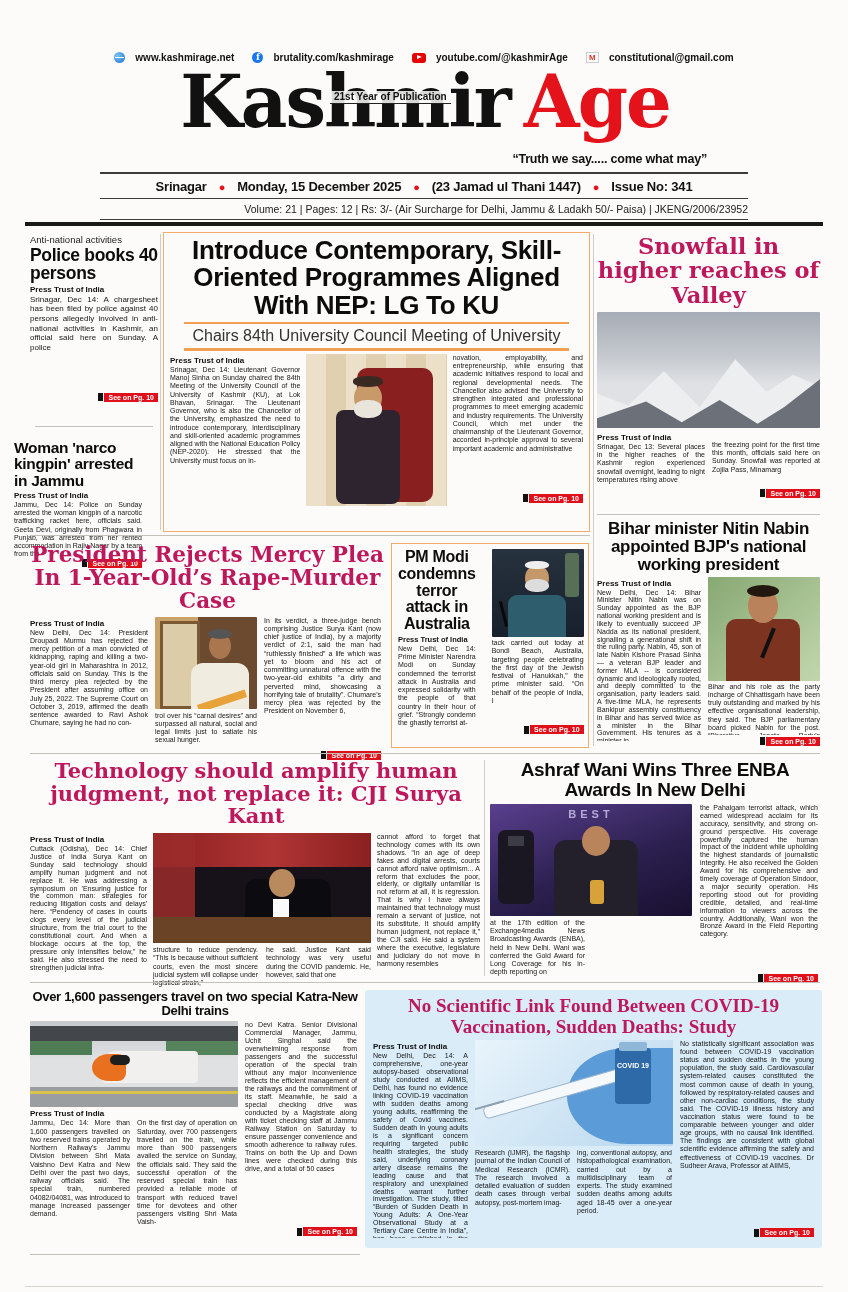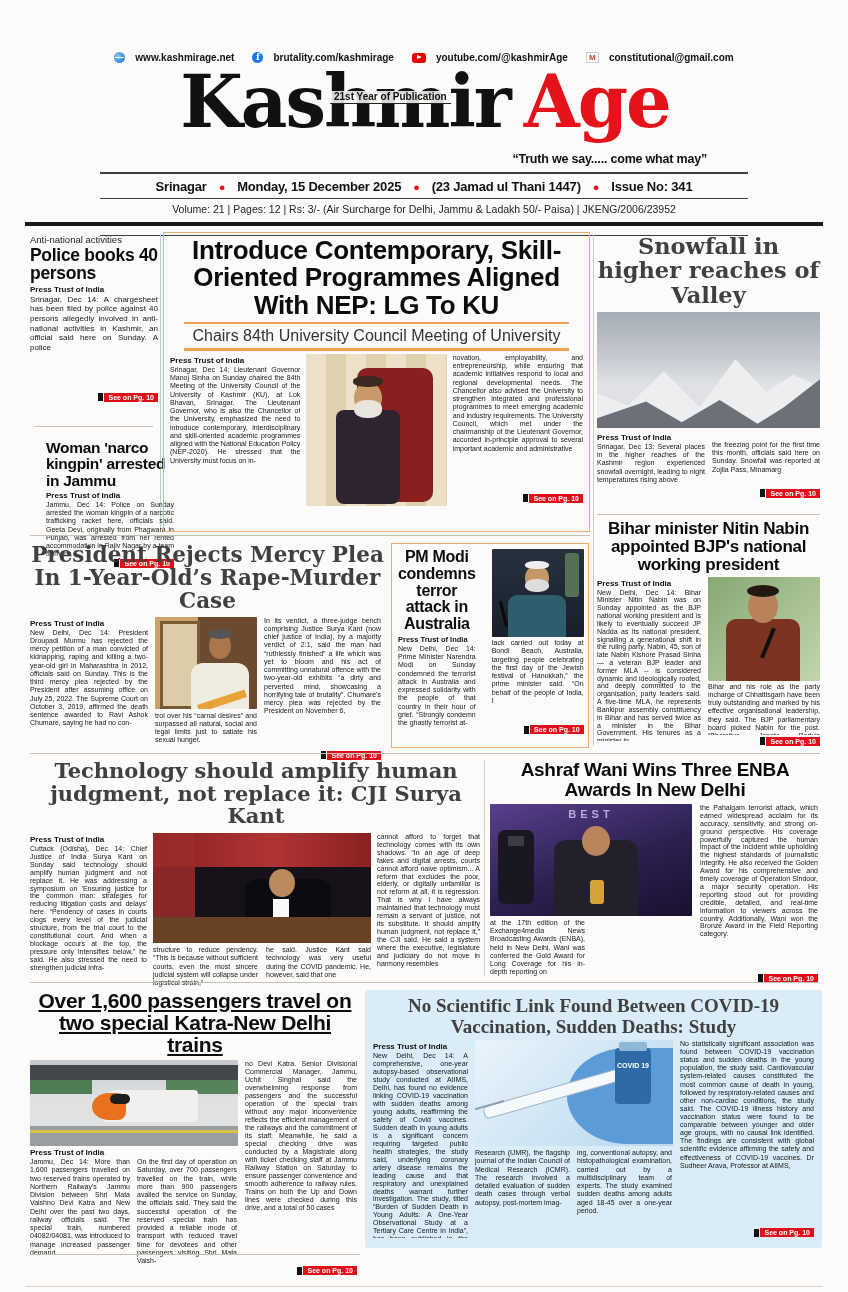--- a/index.html
+++ b/index.html
@@ -26,26 +26,26 @@
   .mast-line{font-family:"DejaVu Serif",serif;font-weight:bold;font-size:72px;line-height:1.0;
       letter-spacing:-2px;white-space:nowrap;}
   .mast-red{color:#e3121b;margin-left:14px;}
   .yearban{position:absolute;left:205px;top:25px;font-size:10px;font-weight:bold;
       border-bottom:1.5px solid #222;padding:0 4px 1px;background:rgba(252,251,249,.85);letter-spacing:0;}
   .tagline{position:absolute;right:18px;top:86px;font-size:12.5px;font-weight:bold;letter-spacing:-0.2px;}
   
   .dl1{left:100px;top:172px;width:648px;border-top:2.5px solid #3c3c3c;border-bottom:1.5px solid #3c3c3c;
       text-align:center;font-size:13px;font-weight:bold;padding:5px 0 4px;letter-spacing:-0.2px;}
   .reddot{color:#e3121b;margin:0 12px;font-size:11px;}
-  .dl2{left:100px;top:199px;width:648px;border-bottom:1.5px solid #3c3c3c;text-align:center;
-      font-size:10.5px;padding:4px 0 20px;color:#222;}
+  .dl2{left:100px;top:199px;width:648px;border-bottom:1.5px solid #3c3c3c;text-align:right;
+      font-size:10.5px;padding:4px 0 4px;color:#222;}
   .thickrule{left:25px;top:222px;width:798px;height:3.5px;background:#191919;}
   
   .h-sans{font-weight:800;letter-spacing:-0.3px;line-height:1.05;text-align:center;color:#0c0c0c;}
-  .h-serif{font-family:"DejaVu Serif",serif;font-weight:bold;line-height:1.08;text-align:center;color:#404040;}
+  .h-serif{font-family:"DejaVu Serif",serif;font-weight:bold;line-height:1.08;text-align:center;color:#be185d;}
   .kicker{font-size:9.5px;color:#222;margin-bottom:1px;}
   .byline{font-size:8px;font-weight:bold;margin:2px 0 1px;}
   .bc{font-size:7px;line-height:1.18;text-align:justify;overflow:hidden;color:#161616;}
   .bc8{font-size:8px;line-height:1.2;}
   .more{display:flex;justify-content:flex-end;align-items:center;margin-top:2px;}
   .more .sq{width:5px;height:8px;background:#111;margin-right:1px;}
   .more b{background:#e0101a;color:#fff;font-size:7px;font-weight:bold;padding:1px 4px;white-space:nowrap;}
   .vr{position:absolute;width:1px;background:#cfcbc6;}
   .hrl{position:absolute;height:1px;background:#c4c0ba;}
   .orule{height:2.5px;background:#f0a052;margin:3px 14px;}
@@ -159,21 +159,21 @@
     <div class="h-sans" style="font-size:17.5px;text-align:left;">Police books 40 persons</div>
     <div class="byline">Press Trust of India</div>
     <div class="bc bc8" style="height:96px;">Srinagar, Dec 14: A chargesheet has been filed by police against 40 persons allegedly involved in anti-national activities in Kashmir, an official said here on Sunday.  A police</div>
     <div class="more">
         <span class="sq"></span>
         <b>See on Pg. 10</b>
       </div>
   </div>
   <div class="abs hrl" style="left:35px;top:426px;width:118px;"></div>
 
-  <div class="abs" style="left:46px;top:440px;width:128px;">
+  <div class="abs" style="left:14px;top:440px;width:128px;">
     <div class="h-sans" style="font-size:15.5px;text-align:left;">Woman 'narco kingpin' arrested in Jammu</div>
     <div class="byline">Press Trust of India</div>
     <div class="bc" style="height:56px;">Jammu, Dec 14: Police on Sunday arrested the woman kingpin of a narcotic trafficking racket here, officials said.  Geeta Devi, originally from Phagwara in Punjab, was arrested from her rented accommodation in Rajiv Nagar by a team from the</div>
     <div class="more">
         <span class="sq"></span>
         <b>See on Pg. 10</b>
       </div>
   </div>
 
   <div class="abs obox" style="left:163px;top:232px;width:427px;height:300px;padding:4px 6px;">
@@ -358,21 +358,21 @@
             <span class="sq"></span>
             <b>See on Pg. 10</b>
           </div>
       </div>
     </div>
   </div>
 
   <div class="abs hrl" style="left:30px;top:982px;width:790px;"></div>
 
   <div class="abs" style="left:30px;top:990px;width:330px;">
-    <div class="h-sans" style="font-size:21px;text-decoration:underline;">Over 1,600 passengers travel on two special Katra-New Delhi trains</div>
+    <div class="h-sans" style="font-size:13px;">Over 1,600 passengers travel on two special Katra-New Delhi trains</div>
     <div style="display:flex;gap:7px;margin-top:4px;">
       <div style="width:208px;">
         <div class="ph ph-train" style="width:208px;height:86px;">
           <div class="bridge"></div>
             <div class="roof1"></div>
             <div class="roof2"></div>
             <div class="plat"></div>
             <div class="yline"></div>
             <div class="body"></div>
             <div class="nose"></div>

